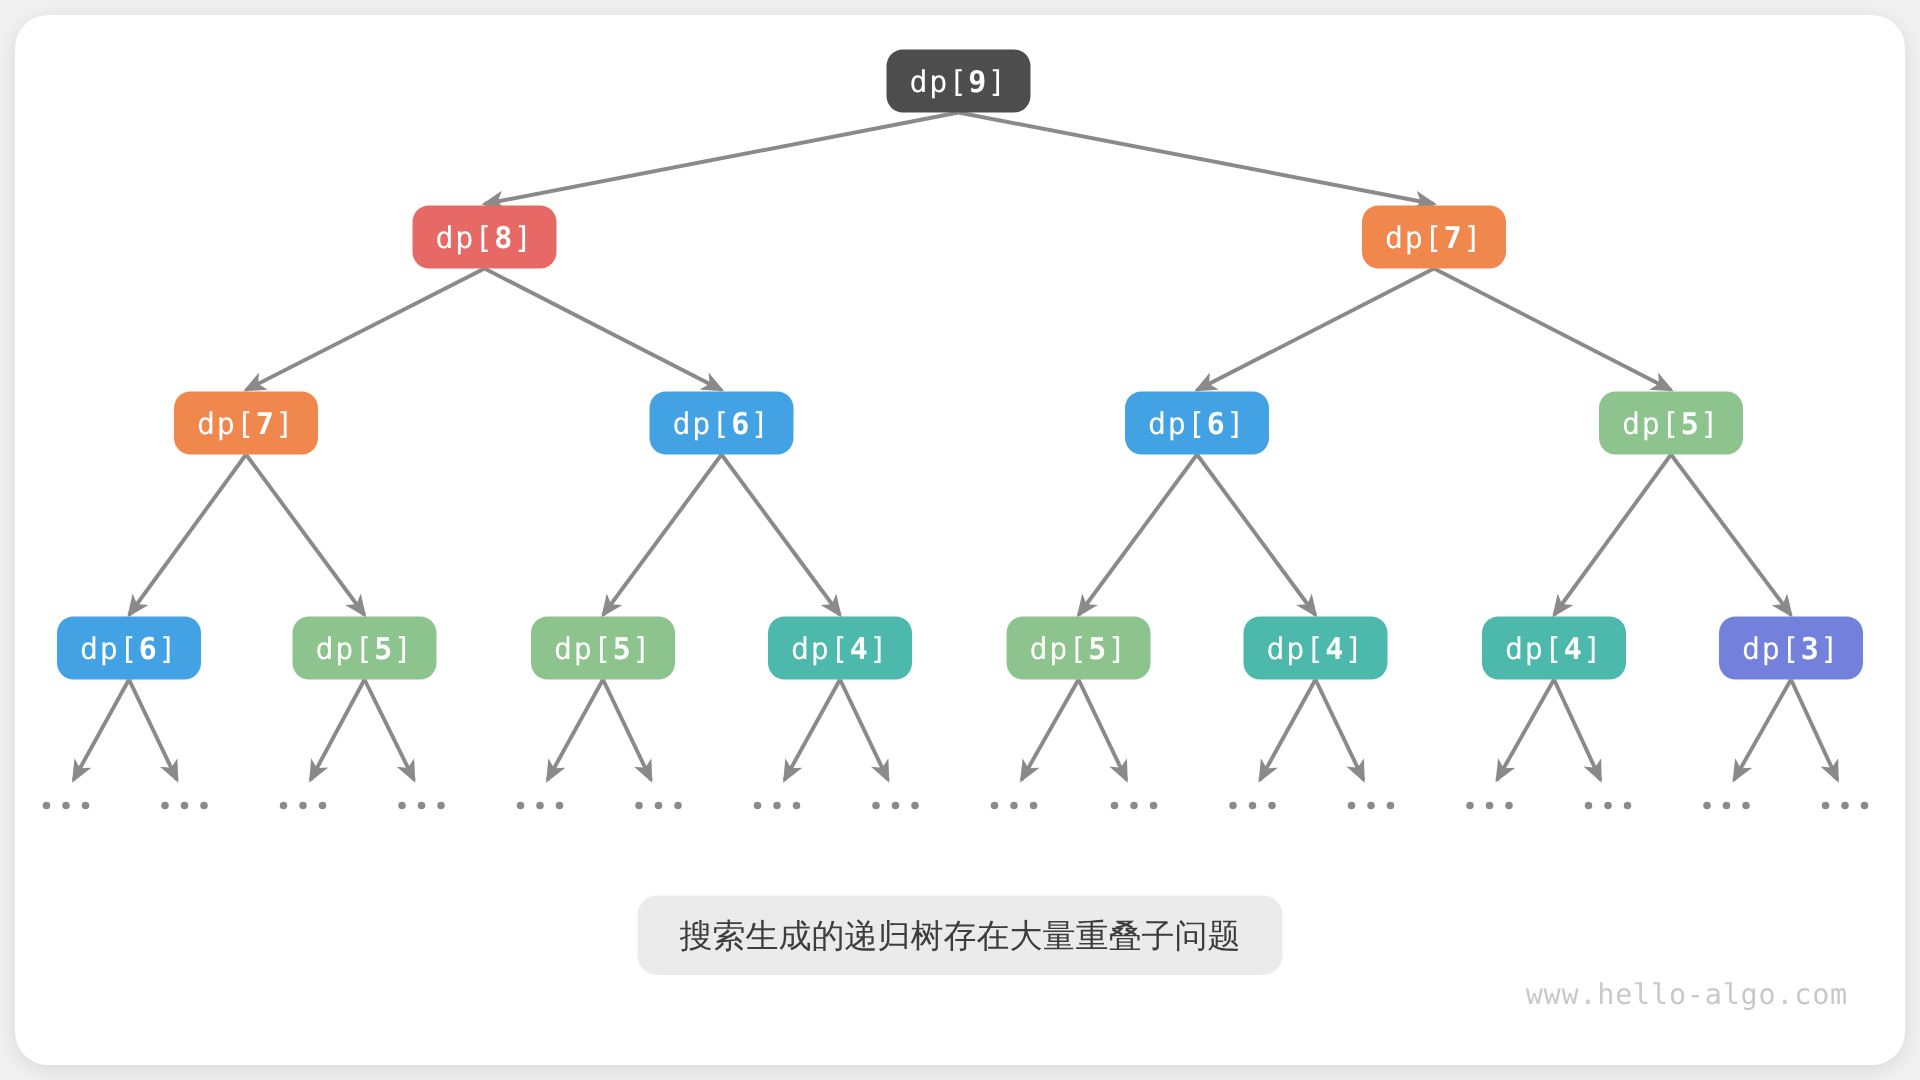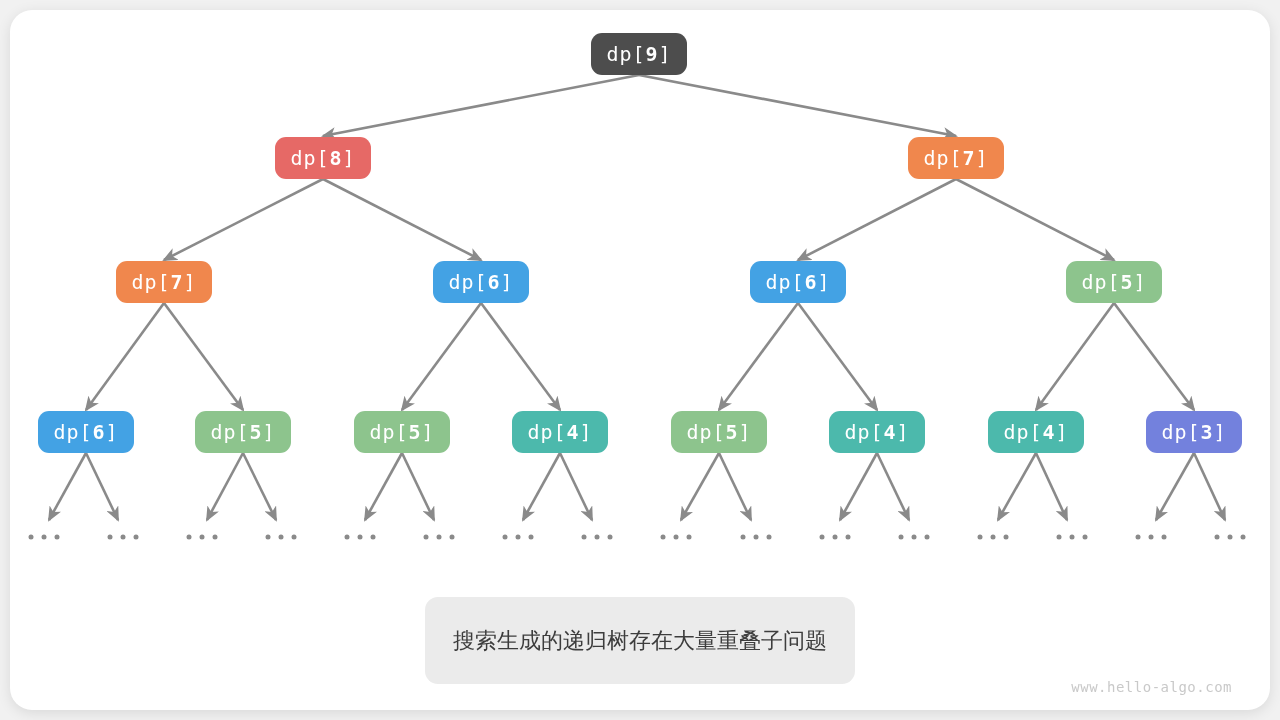--- a/index.html
+++ b/index.html
@@ -26,29 +26,29 @@
   }
   .node b{font-weight:bold;}
   .dots{
     position:absolute;transform:translate(-50%,-50%);
     display:flex;gap:8px;align-items:center;
   }
   .dot{width:5px;height:5px;border-radius:50%;background:var(--arrow,#8a8a8a);}
   .caption{
     position:absolute;left:640px;top:597px;transform:translateX(-50%);
     background:var(--caption_bg,#ebebeb);color:var(--caption_text,#3d3d3d);
-    border-radius:13px;padding:28px 28px;
+    border-radius:13px;padding:11px 28px;
     text-align:center;font-size:22px;line-height:31px;white-space:nowrap;
   }
   .formula{font-family:"DejaVu Sans Mono", monospace;margin-left:7px;}
   .formula sup{font-weight:bold;font-size:0.7em;}
   .watermark{
-    position:absolute;right:48px;top:679px;
+    position:absolute;right:48px;top:652px;
     font-family:"DejaVu Sans Mono", monospace;
-    font-size:14px;letter-spacing:0.5px;
+    font-size:19px;letter-spacing:0.5px;
     color:var(--watermark_text,#c9c9c9);
   }
 </style>
 </head>
 <body>
 
 <div class="card"></div>
 
 <svg class="edge-layer" viewBox="0 0 1280 720">
   <defs>

